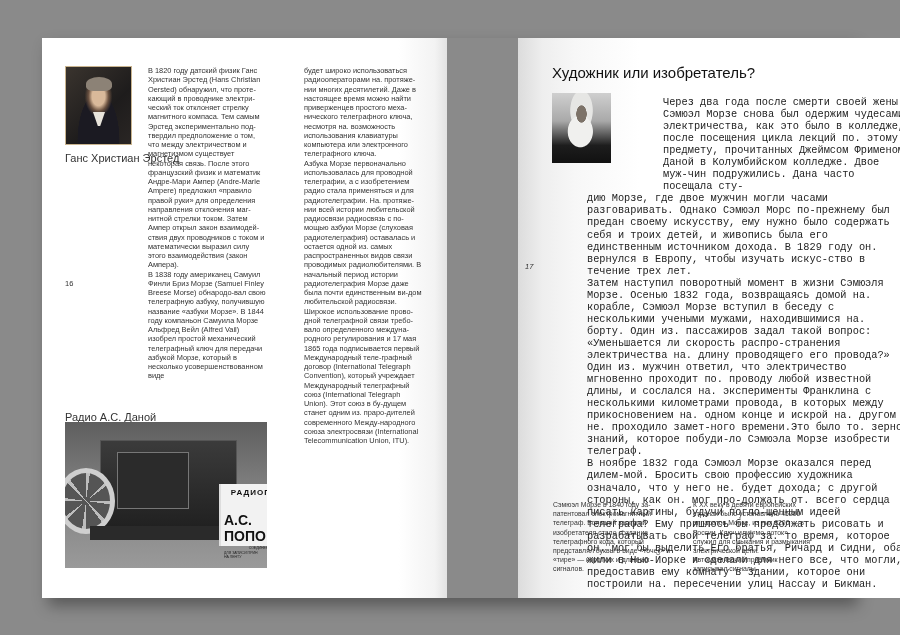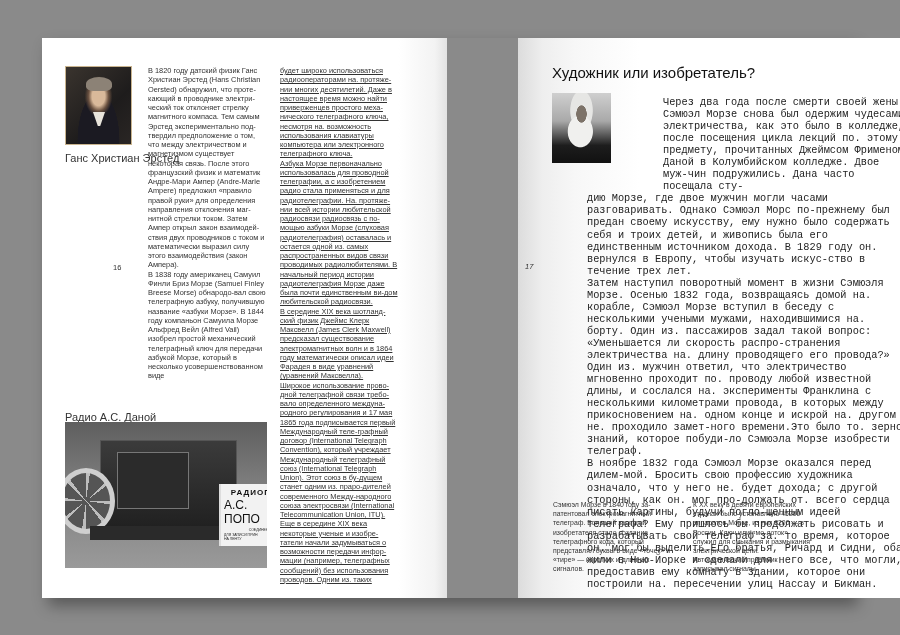--- a/index.html
+++ b/index.html
@@ -23,21 +23,21 @@
   .cap { position:absolute; font-size:11px; color:#333; }
   .pnum { position:absolute; font-size:7.5px; color:#333; }
   .photo-radio { position:absolute; left:23px; top:384px; width:202px; height:146px;
      background:linear-gradient(#5e5e5e,#7c7c7c 40%,#9a9a9a 100%); overflow:hidden; }
   .photo-radio .box { position:absolute; left:35px; top:18px; width:135px; height:92px; background:linear-gradient(#3b3b3b,#1f1f1f); border:1px solid #555; }
   .photo-radio .plate { position:absolute; left:52px; top:30px; width:70px; height:55px; background:#2b2b2b; border:1px solid #777; }
   .photo-radio .wheel { position:absolute; left:-8px; top:46px; width:48px; height:56px; border-radius:50%; border:5px solid #cfcfcf; background:repeating-conic-gradient(#bdbdbd 0 8deg, #555 8deg 45deg); }
   .photo-radio .base { position:absolute; left:25px; top:104px; width:180px; height:14px; background:#2a2a2a; }
   .photo-radio .sign { position:absolute; left:154px; top:62px; width:55px; height:62px; background:#f2f2f2; border-left:2px solid #ddd; padding:4px 3px; box-sizing:border-box; }
   .photo-radio .sign .t1 { font-size:8px; font-weight:bold; letter-spacing:1px; color:#111; text-align:right; }
-  .photo-radio .sign .t2 { font-size:12px; font-weight:normal; color:#111; margin-top:1px; }
+  .photo-radio .sign .t2 { font-size:14px; font-weight:bold; color:#111; margin-top:15px; }
   .photo-radio .sign .t3 { font-size:3.5px; color:#222; margin-top:2px; line-height:4.5px; }
   .heading { position:absolute; left:34px; top:26px; font-size:15px; color:#111; }
   .portrait-morse { position:absolute; left:34px; top:55px; width:59px; height:70px;
      background: radial-gradient(ellipse at 50% 30%, #7c7268 0 12%, transparent 13%),
                  radial-gradient(ellipse at 48% 55%, #f0f0ee 0 28%, transparent 30%),
                  radial-gradient(ellipse at 50% 25%, #e6e6e4 0 26%, transparent 28%),
                  linear-gradient(#cfcfcf,#a9a9a9 40%,#1d1d1d 75%,#111); }
   .big { font-size:10.3px; line-height:12.05px; color:#222;font-family:Liberation Mono, monospace; }
   .main-text { position:absolute; left:69px; top:58px; width:320px; }
   .main-text p { margin:0; }
@@ -48,34 +48,32 @@
 <body>
 
 <div class="spread">
 
   <div class="page left">
     <div class="portrait-oersted">
       <div class="hair"></div>
       <div class="collar"></div>
     </div>
     <div class="cap" style="left:23px; top:114px;">Ганс Христиан Эрстед</div>
-    <div class="pnum" style="left:23px; top:225px;margin-left:48px;">16</div>
+    <div class="pnum" style="left:23px; top:241px;">16</div>
     <div class="cap" style="left:23px; top:373px;">Радио А.С. Даной</div>
 
     <div class="col small" style="left:106px; top:28px; width:118px;">
       <p>В 1820 году датский физик Ганс Христиан Эрстед (Hans Christian Oersted) обнаружил, что проте-кающий в проводнике электри-ческий ток отклоняет стрелку магнитного компаса. Тем самым Эрстед экспериментально под-твердил предположение о том, что между электричеством и магнетизмом существует некоторая связь. После этого французский физик и математик Андре-Мари Ампер (Andre-Marie Ampere) предложил «правило правой руки» для определения направления отклонения маг-нитной стрелки током. Затем Ампер открыл закон взаимодей-ствия двух проводников с током и математически выразил силу этого взаимодействия (закон Ампера).</p>
       <p>В 1838 году американец Самуил Финли Бриз Морзе (Samuel Finley Breese Morse) обнародо-вал свою телеграфную азбуку, получившую название «азбуки Морзе». В 1844 году компаньон Самуила Морзе Альфред Вейл (Alfred Vail) изобрел простой механический телеграфный ключ для передачи азбукой Морзе, который в несколько усовершенствованном виде</p>
     </div>
 
-    <div class="col small" style="left:238px; top:28px; width:118px;text-decoration:underline;">
+    <div class="col small" style="left:262px; top:28px; width:118px;">
       <p>будет широко использоваться радиооператорами на. протяже-нии многих десятилетий. Даже в настоящее время можно найти приверженцев простого меха-нического телеграфного ключа, несмотря на. возможность использования клавиатуры компьютера или электронного телеграфного ключа.</p>
       <p>Азбука Морзе первоначально использовалась для проводной телеграфии, а с изобретением радио стала применяться и для радиотелеграфии. На. протяже-нии всей истории любительской радиосвязи радиосвязь с по-мощью азбуки Морзе (слуховая радиотелеграфия) оставалась и остается одной из. самых распространенных видов связи проводимых радиолюбителями. В начальный период истории радиотелеграфия Морзе даже была почти единственным ви-дом любительской радиосвязи.</p>
-      <p> В середине XIX века шотланд-ский физик Джеймс Клерк Максвелл (James Clerk Maxwell) предсказал существование электромагнитных волн и в 1864 году математически описал идеи Фарадея в виде уравнений (уравнений Максвелла).</p>
       <p>Широкое использование прово-дной телеграфной связи требо-вало определенного междуна-родного регулирования и 17 мая 1865 года подписывается первый Международный теле-графный договор (International Telegraph Convention), который учреждает Международный телеграфный союз (International Telegraph Union). Этот союз в бу-дущем станет одним из. прaро-дителей современного Между-народного союза электросвязи (International Telecommunication Union, ITU).</p>
-      <p>Еще в середине XIX века некоторые ученые и изобре-татели начали задумываться о возможности передачи инфор-мации (например, телеграфных сообщений) без использования проводов. Одним из. таких</p>
     </div>
 
     <div class="photo-radio">
       <div class="box"></div>
       <div class="plate"></div>
       <div class="wheel"></div>
       <div class="base"></div>
       <div class="sign">
         <div class="t1">РАДИОП</div>
         <div class="t2">А.С. ПОПО</div>

